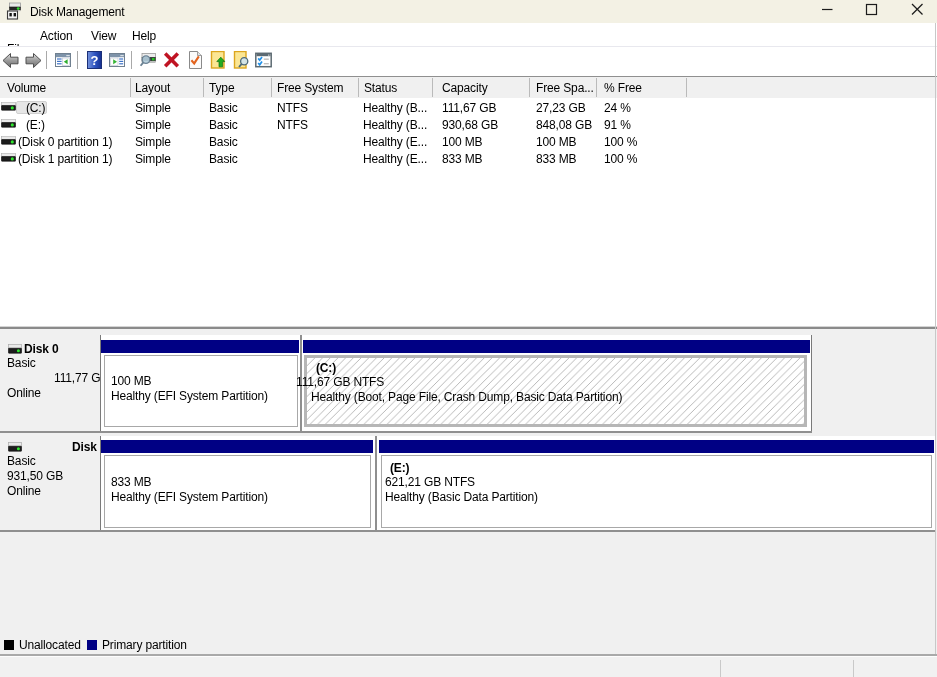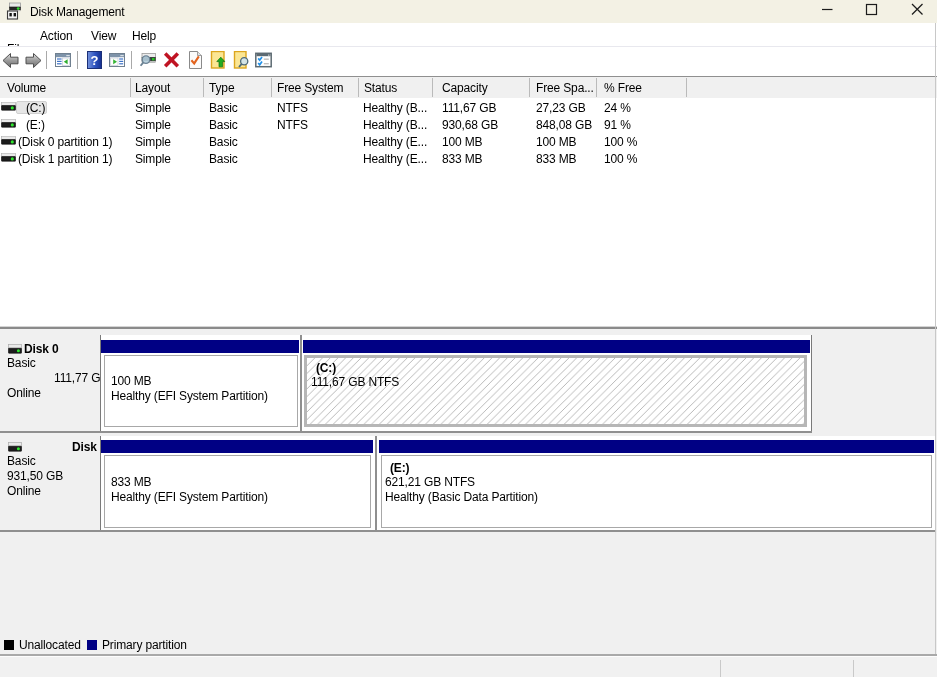--- a/index.html
+++ b/index.html
@@ -244,21 +244,22 @@
   <div style="position:absolute;left:304px;top:355px;width:503px;height:72px;background:#fff;border:3px solid #b6b6b6;"></div>
   <svg class="ico" style="left:307px;top:358px;" width="497" height="66" viewBox="0 0 497 66">
     <defs>
         <pattern id="hatch" width="7.7" height="7.7" patternUnits="userSpaceOnUse">
       <path d="M-1.5,9.2 L9.2,-1.5 M-1.5,16.9 L16.9,-1.5" stroke="#b2b2b2" stroke-width="0.9" fill="none"></path>
     </pattern>
       </defs>
     <rect x="0" y="0" width="497" height="66" fill="url(#hatch)"></rect>
   </svg>
   <div class="t" style="left:316px;top:361px;font-weight:bold;">(C:)</div>
-  <div class="t" style="left:311px;top:375px;">111,67 GB NTFS</div>
+  <div class="t" style="left:296px;top:375px;">111,67 GB NTFS</div>
+  <div class="t" style="left:311px;top:390px;">Healthy (Boot, Page File, Crash Dump, Basic Data Partition)</div>
 
   <div style="position:absolute;left:0;top:431px;width:812px;height:2px;background:#8f8f8f;"></div>
 
   <div style="position:absolute;left:0;top:434px;width:100px;height:96px;background:#f0f0f0;"></div>
   <svg class="ico" style="left:8px;top:442px;" width="14" height="10" viewBox="0 0 14 10">
     <rect x="0.5" y="0.4" width="13" height="4" fill="#e9e9e9" stroke="#aaaaaa" stroke-width="0.7"></rect>
     <rect x="0.5" y="4.2" width="13" height="5" rx="0.5" fill="#1c1c1c" stroke="#060606" stroke-width="0.6"></rect>
     <circle cx="10.4" cy="6.7" r="1.5" fill="#2ee52e"></circle>
   </svg>
   <div class="t" style="left:24px;top:440px;font-weight:bold;padding-left:48px;">Disk 1</div>

